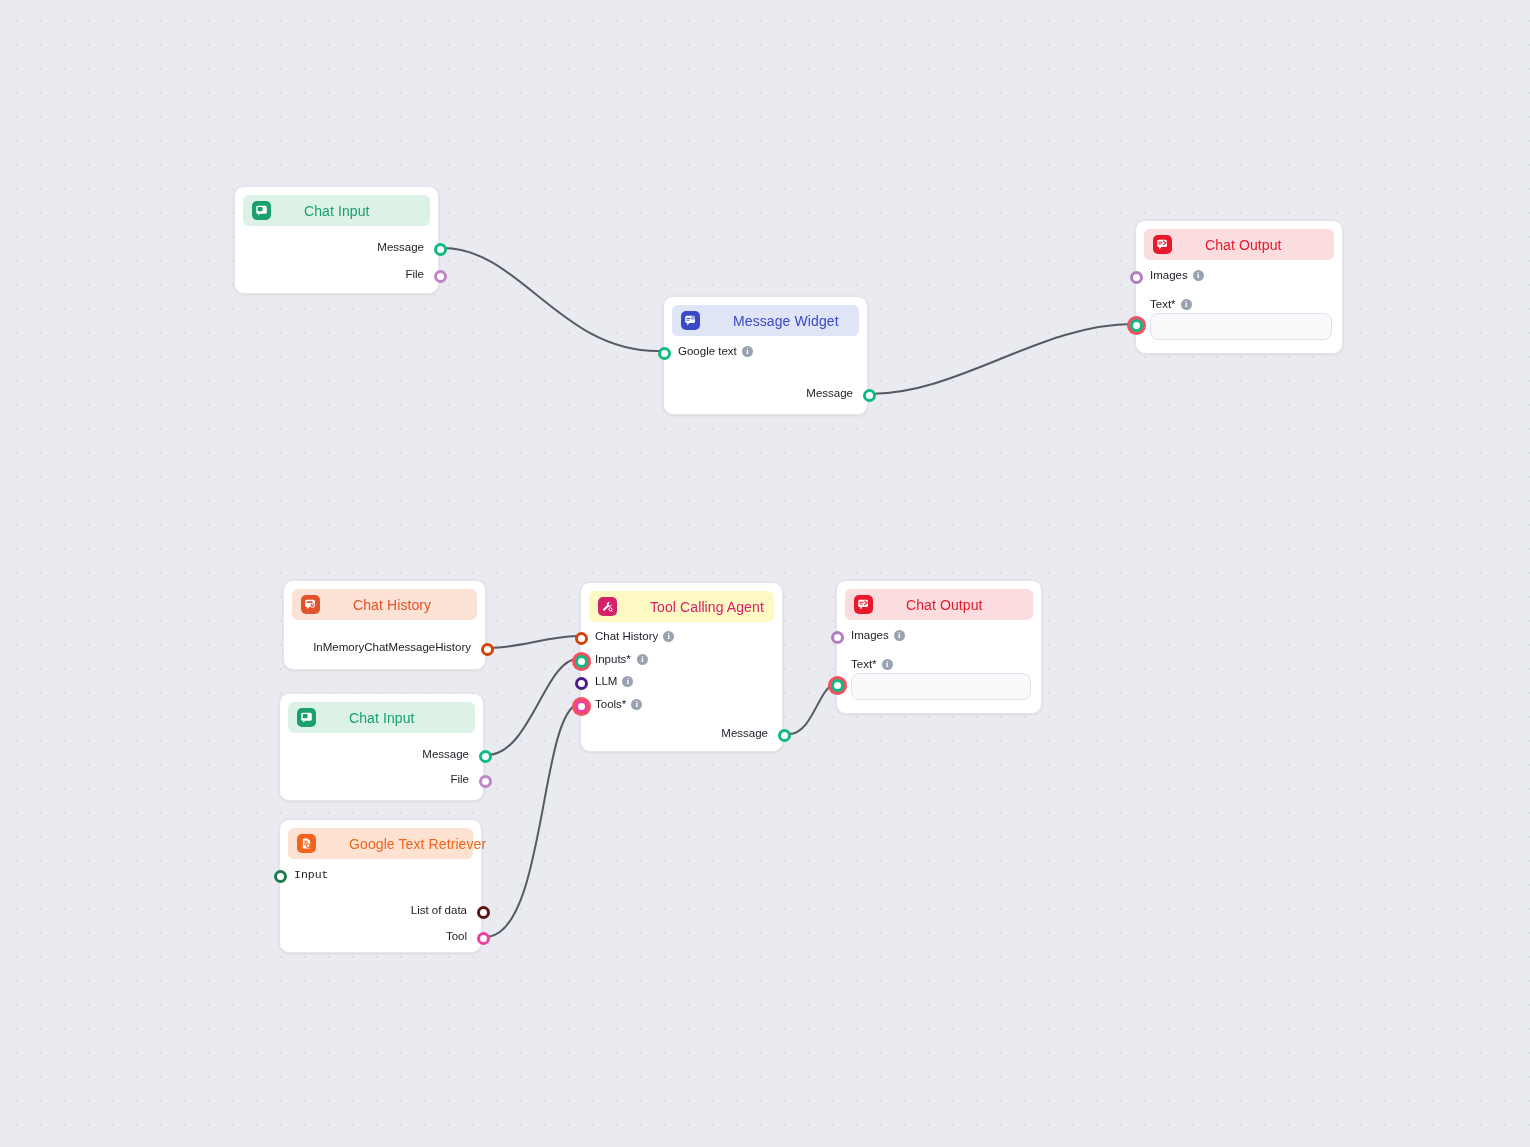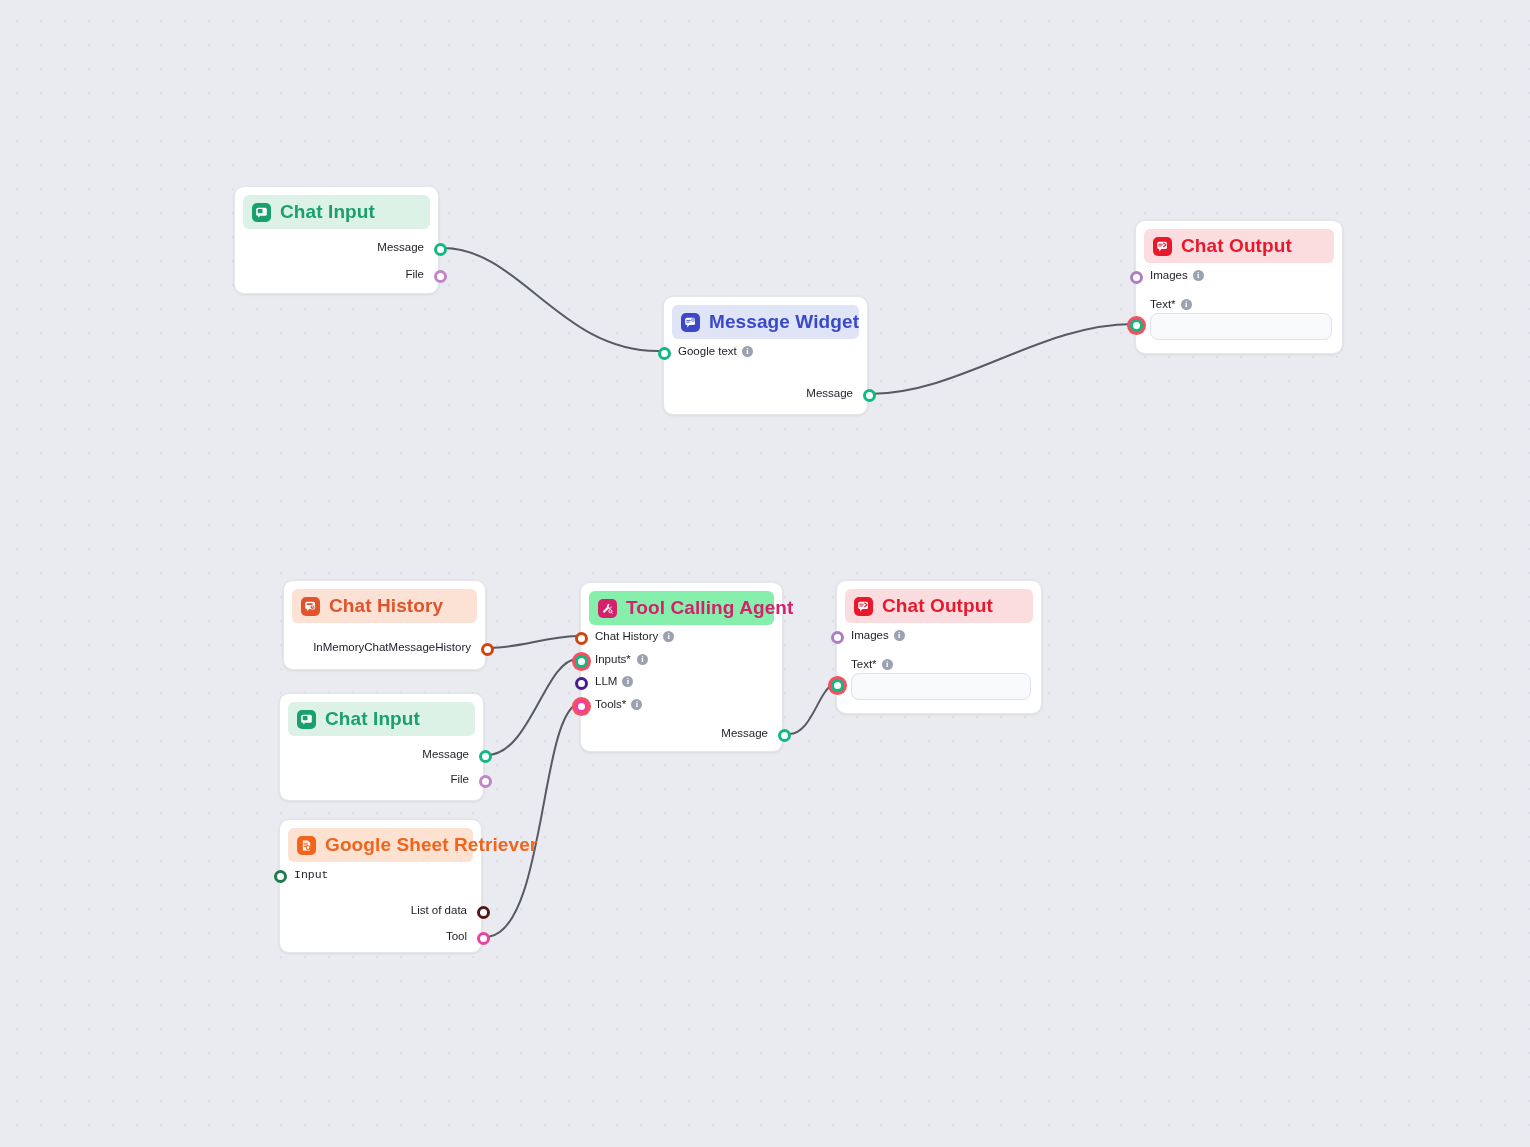--- a/index.html
+++ b/index.html
@@ -54,24 +54,25 @@
     height: 19px;
     border-radius: 5px;
     display: flex;
     align-items: center;
     justify-content: center;
     flex: 0 0 auto;
   }
   .node-icon svg { display: block; }
 
   .node-title {
-    font-size: 19px;
-    font-weight: bold;
+    font-size: 14px;
+    font-weight: normal;
     letter-spacing: 0.1px;
     white-space: nowrap;
+    margin-left: 24px;
   }
 
   .node-body { position: relative; }
 
   
   .port {
     position: absolute;
     width: 13px;
     height: 13px;
     border-radius: 50%;
@@ -250,38 +251,38 @@
       <div class="node" style="left: 279px; top: 819px; width: 203px; height: 134px;">
         <div class="node-header" style="background: rgb(253, 226, 210);">
           <div class="node-icon" style="background: rgb(242, 100, 27);">
             <svg width="13" height="13" viewBox="0 0 16 16">
               <path d="M3.5 1.8 h6 l3 3 v9.4 h-9 Z" fill="#fff"></path>
               <path d="M5 5.2 h4.4 M5 7.2 h4.4 M5 9.2 h2.4" stroke="#f2641b" stroke-width="1.1" stroke-linecap="round"></path>
               <circle cx="9.9" cy="10.6" r="2.3" fill="none" stroke="#f2641b" stroke-width="1.3"></circle>
               <path d="M11.6 12.3 l1.7 1.7" stroke="#f2641b" stroke-width="1.4" stroke-linecap="round"></path>
             </svg>
           </div>
-          <div class="node-title" style="color: rgb(242, 100, 27);">Google Sheet Retriever</div>
+          <div class="node-title" style="color: rgb(242, 100, 27);">Google Text Retriever</div>
         </div>
         <div class="node-body"></div>
         <div class="port-row" style="left: 14px; top: 48px; font-family: Liberation Mono, monospace;">
           <span>Input</span>
         </div>
         <div class="port" style="left: -6.5px; top: 49.5px; border: 3.2px solid rgb(31, 122, 77);"></div>
         <div class="port-row right" style="right: 14px; top: 84px;">
           <span>List of data</span>
         </div>
         <div class="port" style="left: 196.5px; top: 85.5px; border: 3.2px solid rgb(90, 20, 20);"></div>
         <div class="port-row right" style="right: 14px; top: 110px;">
           <span>Tool</span>
         </div>
         <div class="port" style="left: 196.5px; top: 111.5px; border: 3.2px solid rgb(239, 63, 160);"></div>
       </div>
       <div class="node" style="left: 580px; top: 582px; width: 203px; height: 170px;">
-        <div class="node-header" style="background: #86efac;">
+        <div class="node-header" style="background: #fef9c3;">
           <div class="node-icon" style="background: rgb(212, 33, 107);">
             <svg width="13" height="13" viewBox="0 0 16 16">
               <path d="M10.6 2.2 a3.4 3.4 0 0 0 -3.3 4.3 l-4.6 4.6 a1.3 1.3 0 0 0 1.8 1.8 l4.6 -4.6 a3.4 3.4 0 0 0 4.3 -3.3 l-2 2 l-1.7 -0.3 l-0.3 -1.7 Z" fill="#fff"></path>
               <circle cx="11.6" cy="11.4" r="1.9" fill="none" stroke="#fff" stroke-width="1.2"></circle>
               <path d="M12.9 12.8 l1.1 1.1" stroke="#fff" stroke-width="1.2" stroke-linecap="round"></path>
             </svg>
           </div>
           <div class="node-title" style="color: rgb(212, 33, 107);">Tool Calling Agent</div>
         </div>
         <div class="node-body"></div>

